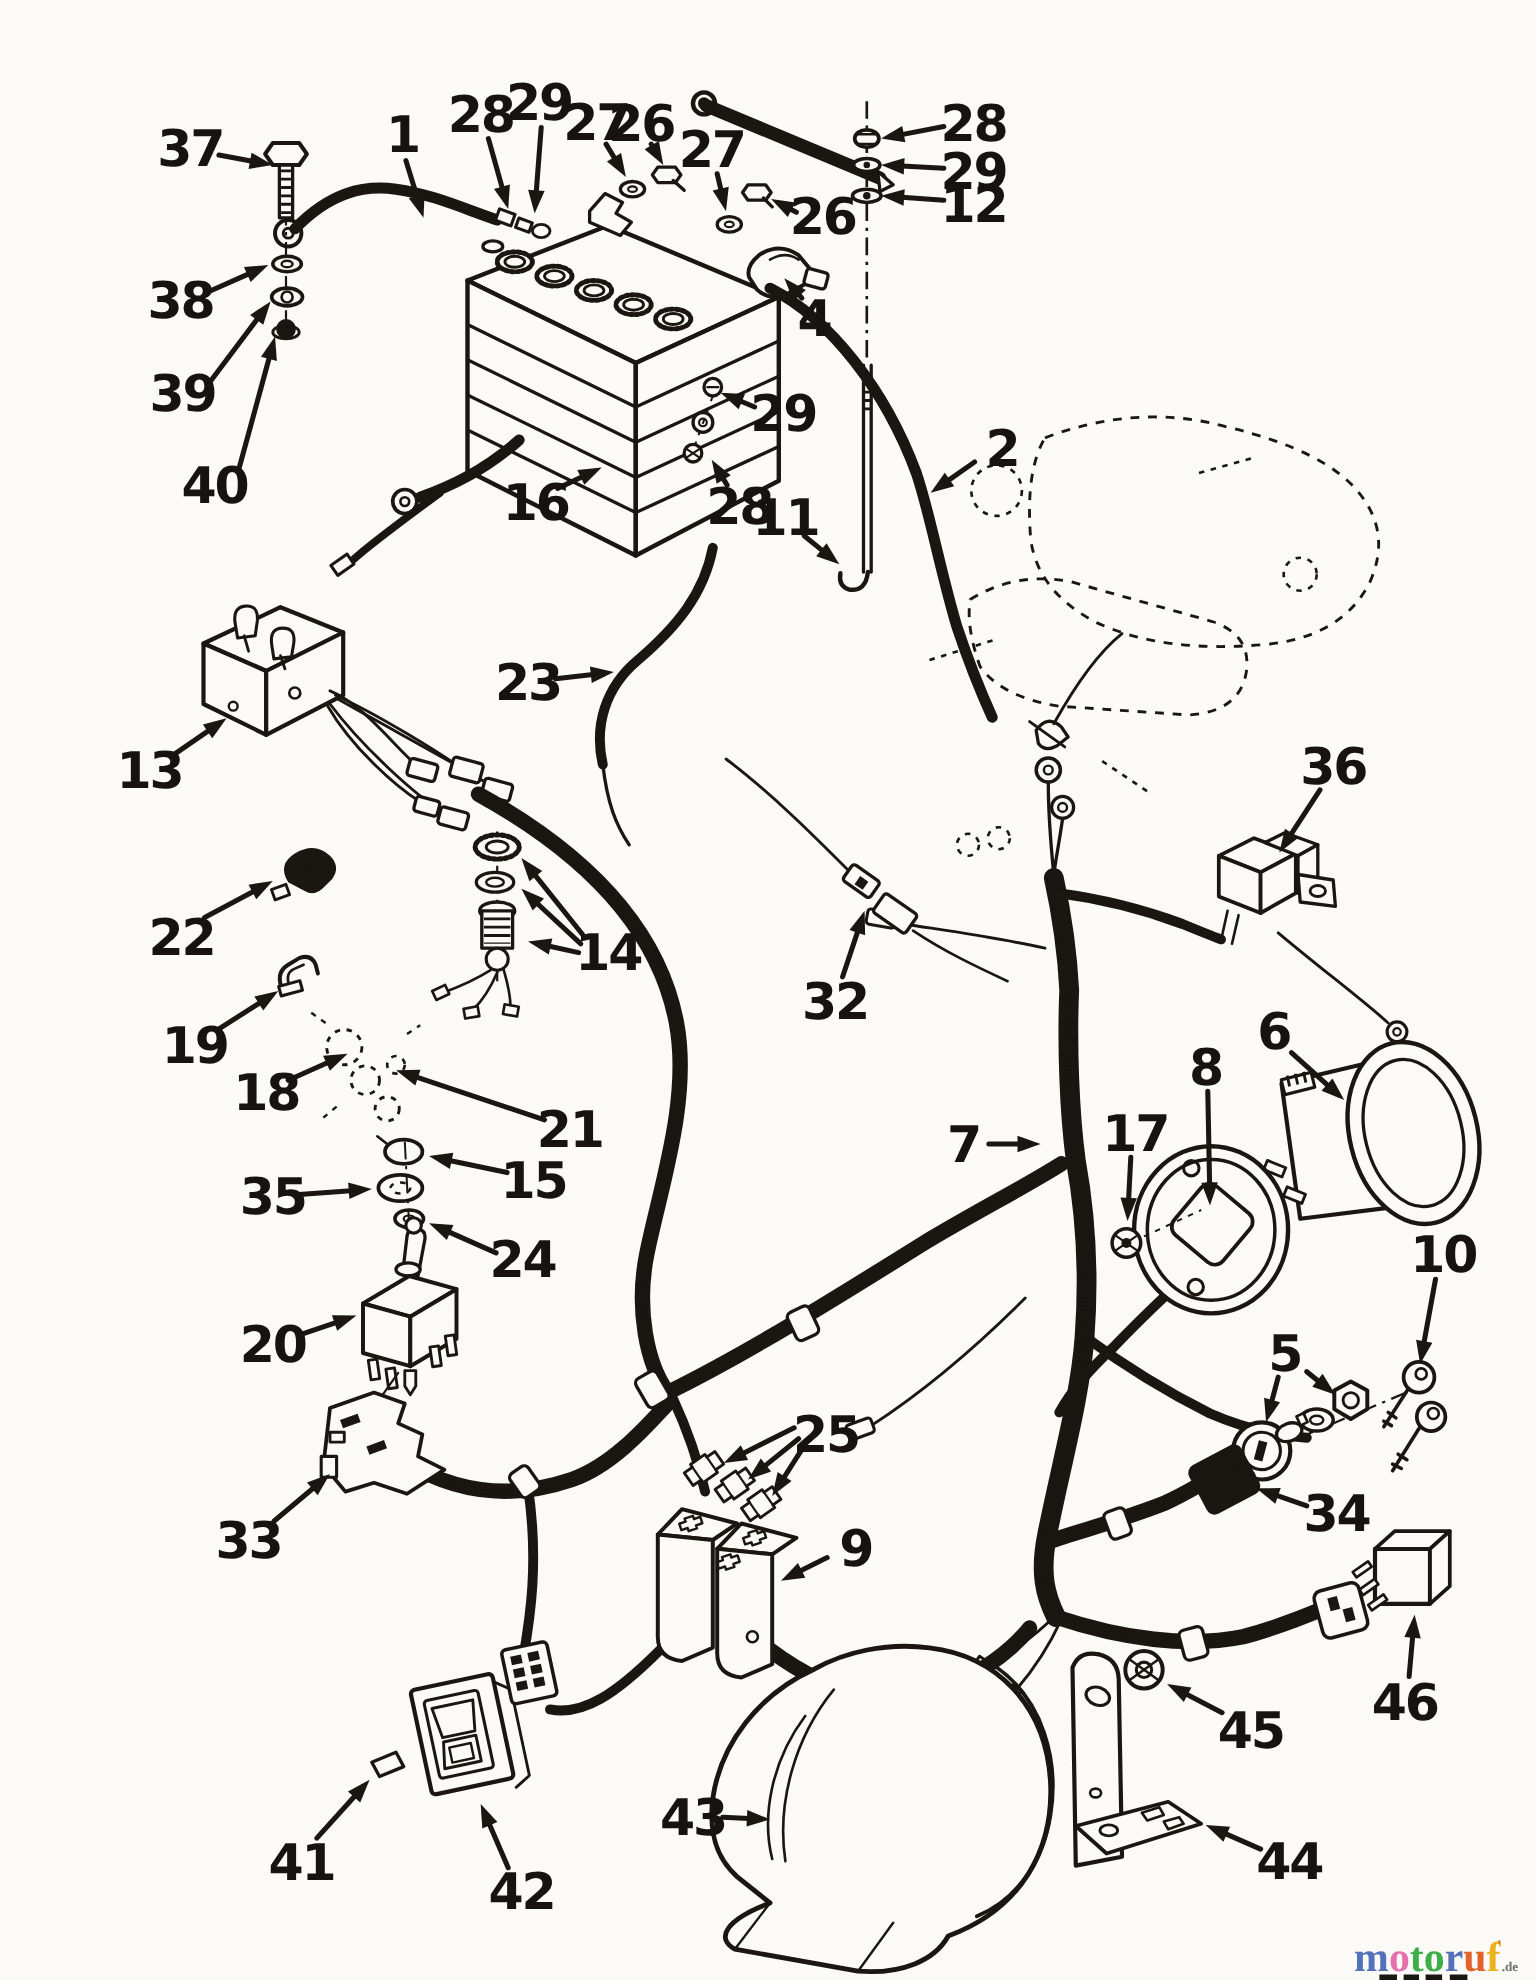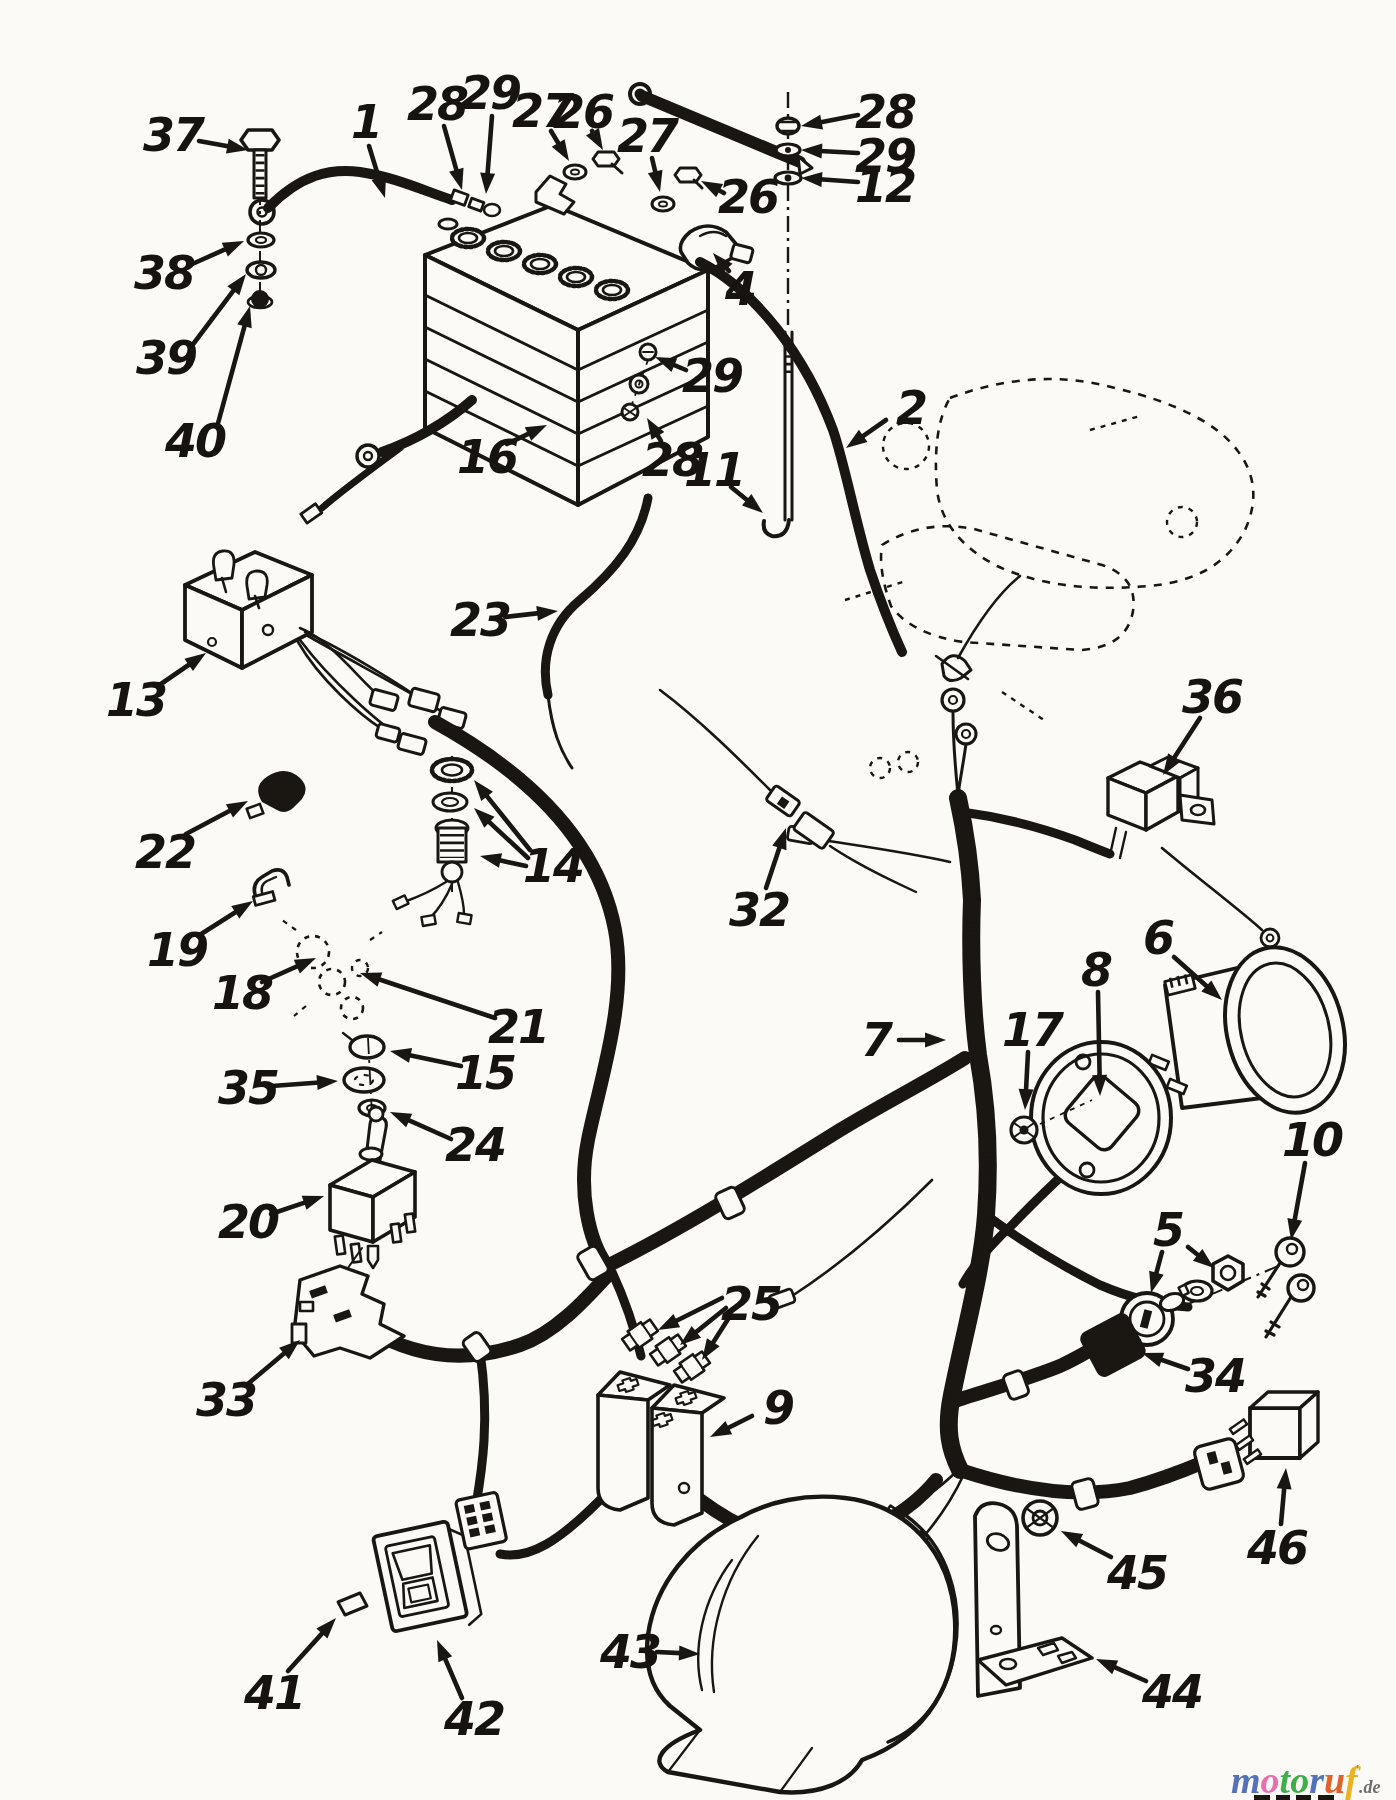--- a/index.html
+++ b/index.html
@@ -1,30 +1,30 @@
 <!DOCTYPE html>
 <html><head>
 <meta charset="utf-8">
 <style>
   html,body{margin:0;padding:0;background:#9a9a9a;}
   .stage{position:relative;width:1396px;height:1800px;background:#fbfaf6;overflow:hidden;
-         font-family:"DejaVu Sans",sans-serif;font-style:italic;}
+         font-family:"DejaVu Sans",sans-serif;}
   svg{position:absolute;left:0;top:0;}
   .k{fill:none;stroke:#1a1713;stroke-linecap:round;stroke-linejoin:round;}
   .f{fill:#fbfaf6;stroke:#1a1713;stroke-linecap:round;stroke-linejoin:round;}
   .dk{fill:#1a1713;stroke:none;}
   .dash{fill:none;stroke:#1a1713;stroke-dasharray:8 8;}
   .dashthin{fill:none;stroke:#1a1713;stroke-dasharray:5 6;}
   .ddot{fill:none;stroke:#1a1713;stroke-dasharray:16 6 3 6;}
   .wrap{fill:none;stroke:#1a1713;stroke-dasharray:2.6 5;}
   .callout-text{font-family:"DejaVu Sans",sans-serif;font-weight:bold;font-size:46px;
                 fill:#161310;letter-spacing:-2px;}
   #watermark{position:absolute;left:1231px;top:1750px;width:165px;white-space:nowrap;
              font-family:"Liberation Serif",serif;font-weight:bold;font-size:38px;line-height:40px;}
-  #watermark .suffix{font-size:18px;color:#6e6e6e;}
+  #watermark .suffix{font-size:12px;color:#6e6e6e;}
   #watermark .tick{font-size:15px;color:#e2622b;vertical-align:18px;margin-left:-3px;}
 </style>
 </head>
 <body>
 
 <div class="stage">
 <svg width="1396" height="1800" viewBox="0 0 1396 1800">
 
   <g>
     <path class="dash" stroke-width="2.6" d="M950,398 q85,-32 165,-10 q92,22 122,62 q28,36 8,80 q-26,50 -96,56 q-92,8 -152,-20 q-54,-28 -60,-76 q-5,-62 13,-92 z"></path>

